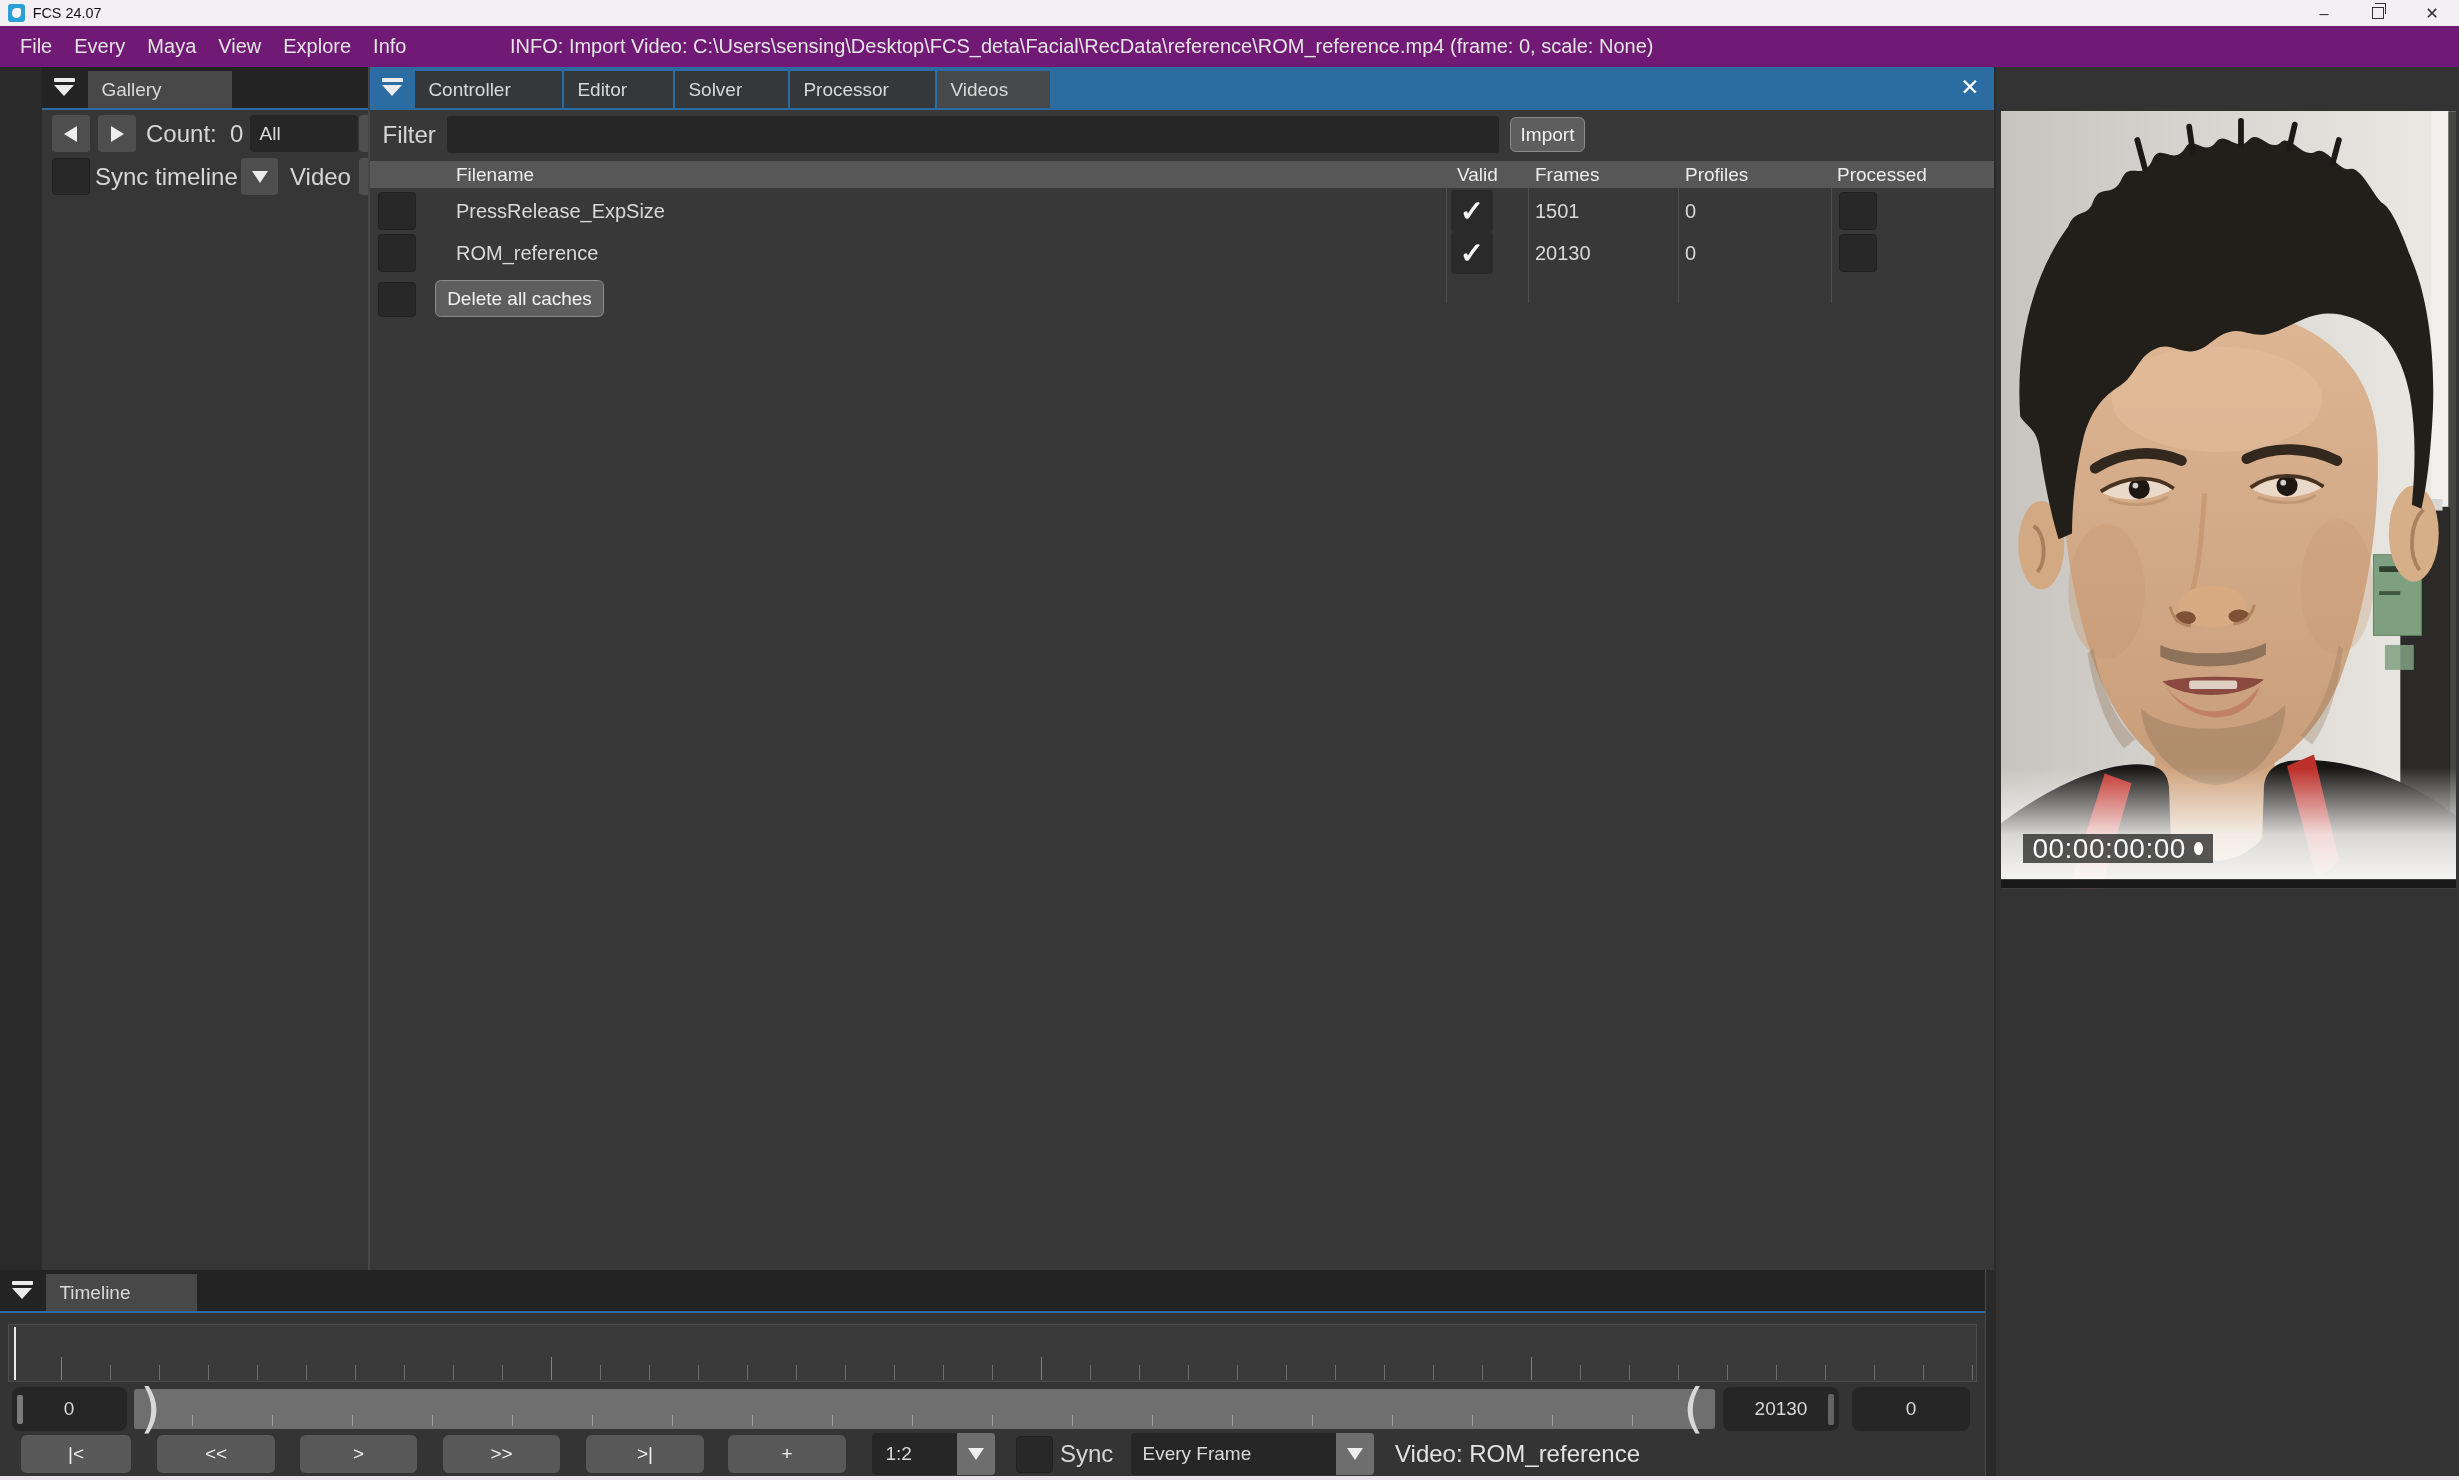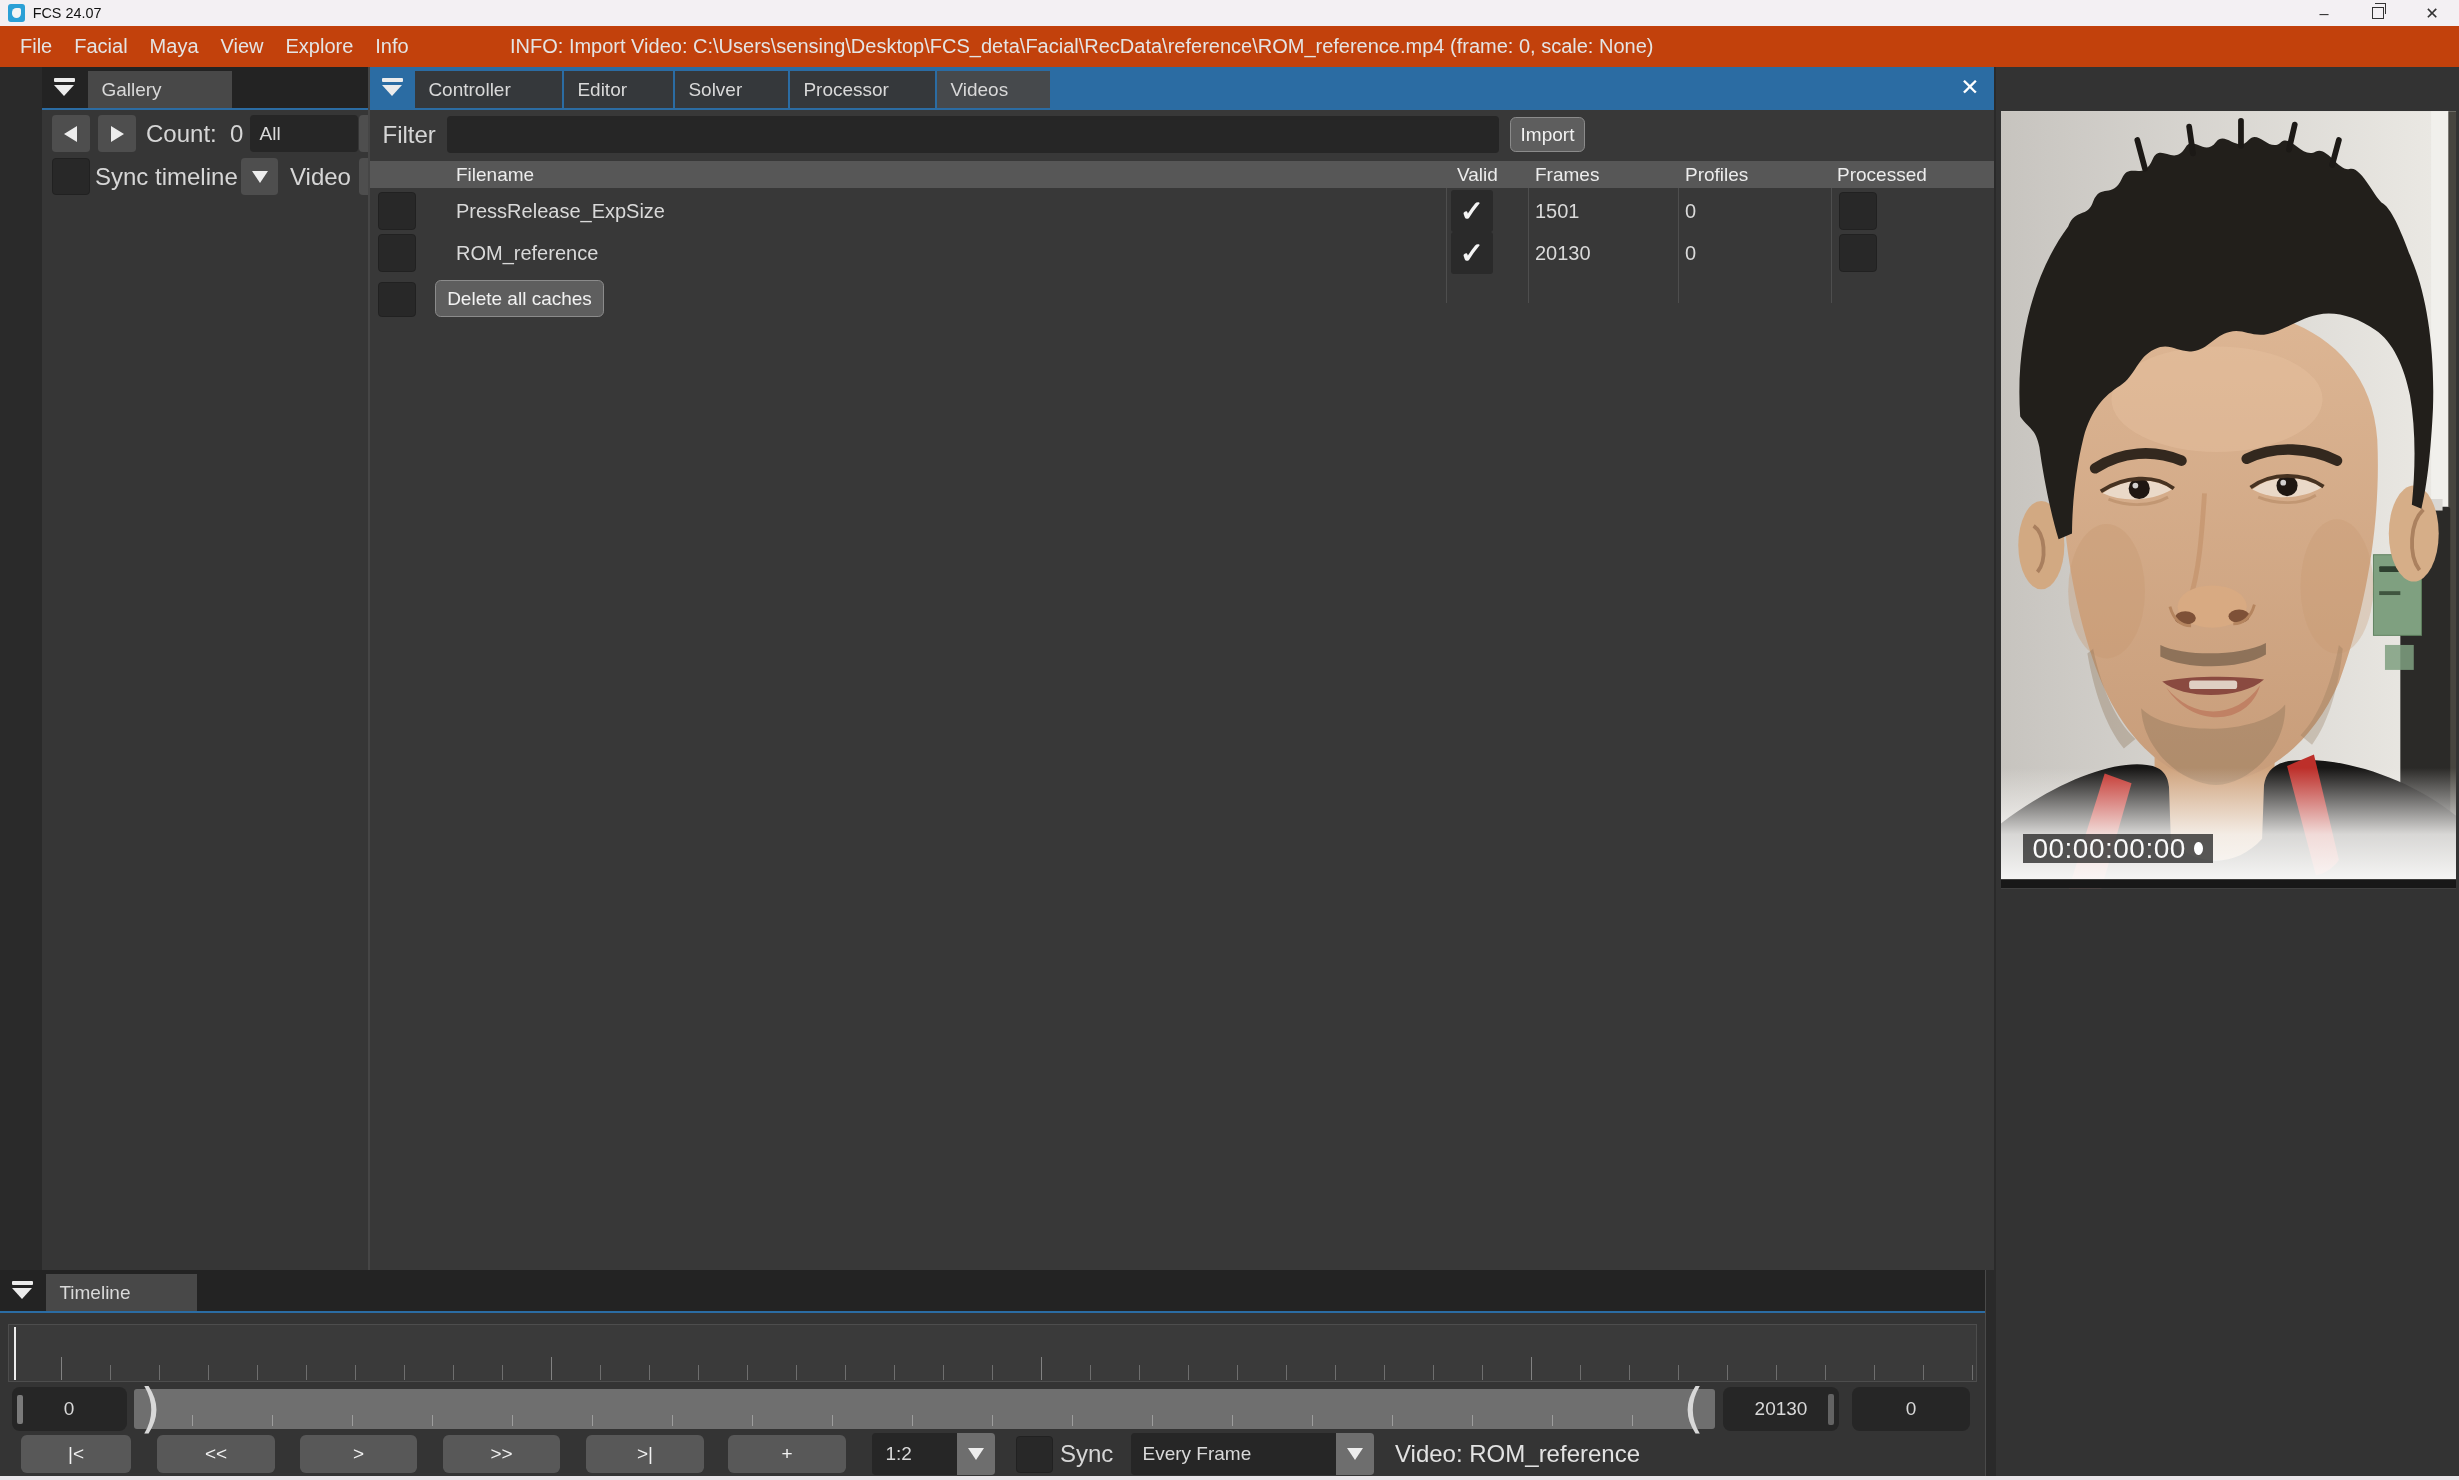--- a/index.html
+++ b/index.html
@@ -11,21 +11,21 @@
   .titlebar { position:absolute; left:0; top:0; width:2459px; height:26px; background:#f3f0f3; display:flex; align-items:center; }
   .app-icon { width:17.3px; height:17.3px; margin-left:7.7px; background:#2ba0d6; border-radius:2.9px; display:flex; align-items:center; justify-content:center; }
   .app-icon span { width:9.6px; height:9.6px; background:#f4f4f4; border-radius:50% 20% 50% 50%; }
   .title-text { margin-left:7.7px; font-size:14.4px; color:#121212; }
   .win-controls { margin-left:auto; display:flex; height:100%; }
   .win-btn { width:54px; height:100%; display:flex; align-items:center; justify-content:center; color:#333; font-size:16.3px; }
   .restore-glyph { width:11.5px; height:11.5px; border:1.5px solid #333; position:relative; background:#f3f0f3; }
   .restore-glyph i { position:absolute; left:1.9px; top:-4.8px; width:10.6px; height:10.6px; border:1.5px solid #333; border-left:none; border-bottom:none; display:block; }
 
   
-  .menubar { position:absolute; left:0; top:26px; width:2459px; height:41px; background:#c2410c; display:flex; align-items:center; padding-left:19px; gap:20px; }
+  .menubar { position:absolute; left:0; top:26px; width:2459px; height:41px; background:#701a75; display:flex; align-items:center; padding-left:19px; gap:20px; }
   .menu-item { font-size:20px; color:#e4e4e4; padding:1.9px 1px; }
   .menu-status { position:absolute; left:510px; top:0; height:41px; display:flex; align-items:center; font-size:20px; color:#e4e4e4; }
 
   
   .panel { position:absolute; background:#363636; }
   .panel-header { position:absolute; left:0; top:0; right:0; height:43px; background:#232323; border-bottom:2.9px solid #2b6ca3; }
   .panel-header.blue { background:#2b6ca3; }
   .funnel-btn { position:absolute; left:0; top:0; width:44px; height:40px; display:flex; flex-direction:column; align-items:center; justify-content:center; }
   .funnel-bar { width:21px; height:3.8px; background:#ececec; border-radius:1px; margin-bottom:2.9px; }
   .funnel-tri { width:0; height:0; border-left:10.6px solid transparent; border-right:10.6px solid transparent; border-top:11.5px solid #ececec; }
@@ -89,21 +89,21 @@
         </span>
       </div>
     <div class="win-btn">
         <span>✕</span>
       </div>
   </div>
 </div>
 
 <div class="menubar">
   <span class="menu-item">File</span>
-  <span class="menu-item">Facial</span>
+  <span class="menu-item">Every</span>
   <span class="menu-item">Maya</span>
   <span class="menu-item">View</span>
   <span class="menu-item">Explore</span>
   <span class="menu-item">Info</span>
   <span class="menu-status">INFO: Import Video: C:\Users\sensing\Desktop\FCS_deta\Facial\RecData\reference\ROM_reference.mp4 (frame: 0, scale: None)</span>
 </div>
 
 <div class="panel" style="left:0; top:67px; width:368px; height:1203px;margin-left:42px;">
   <div class="panel-header">
     <div class="funnel-btn">

